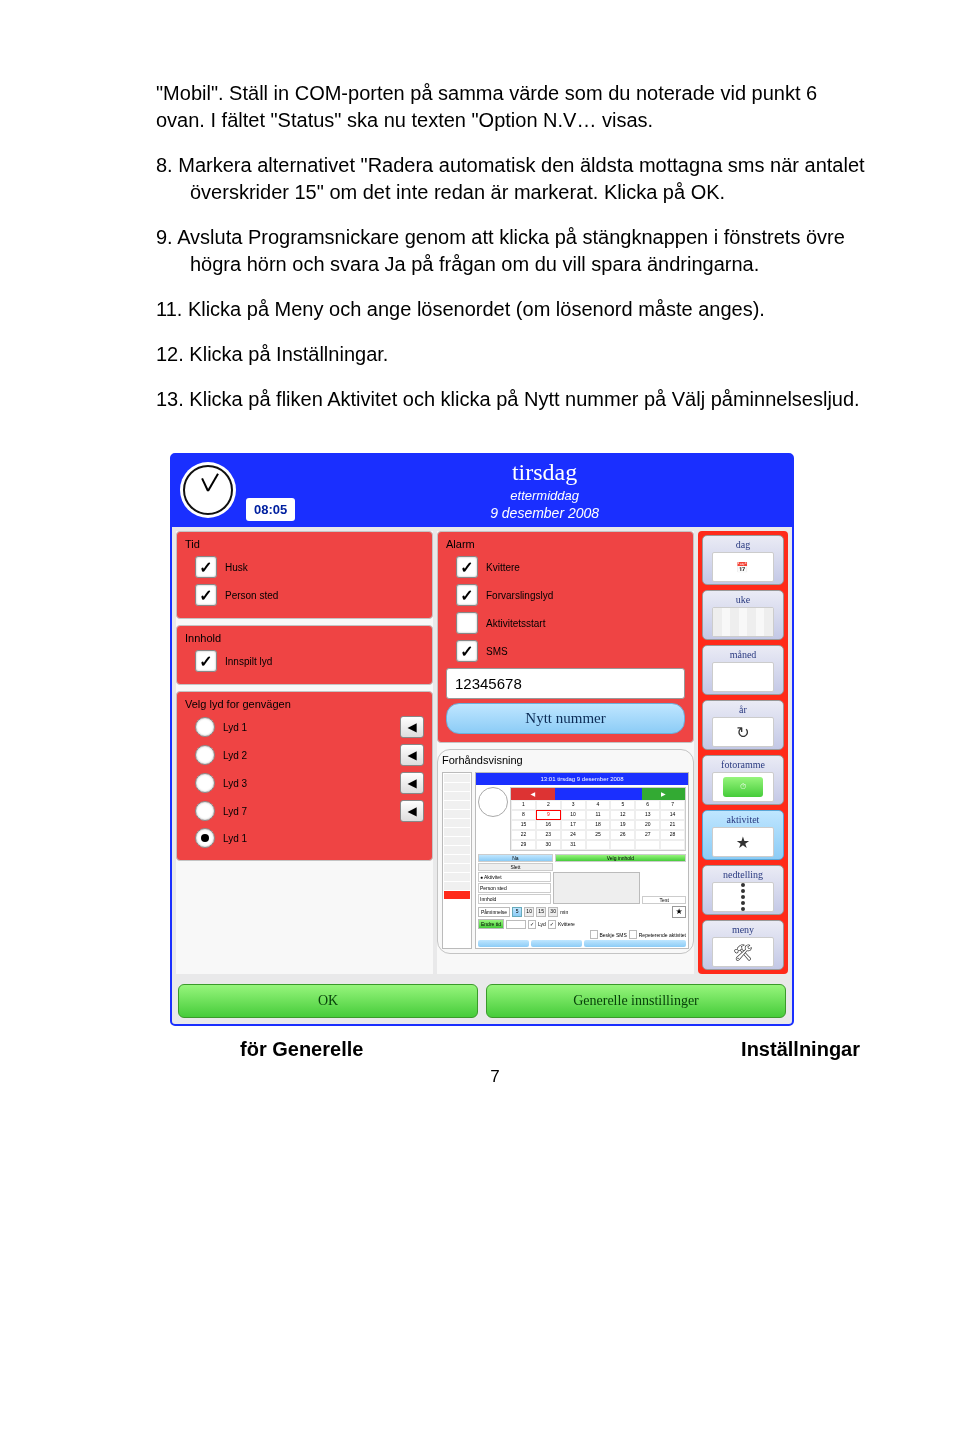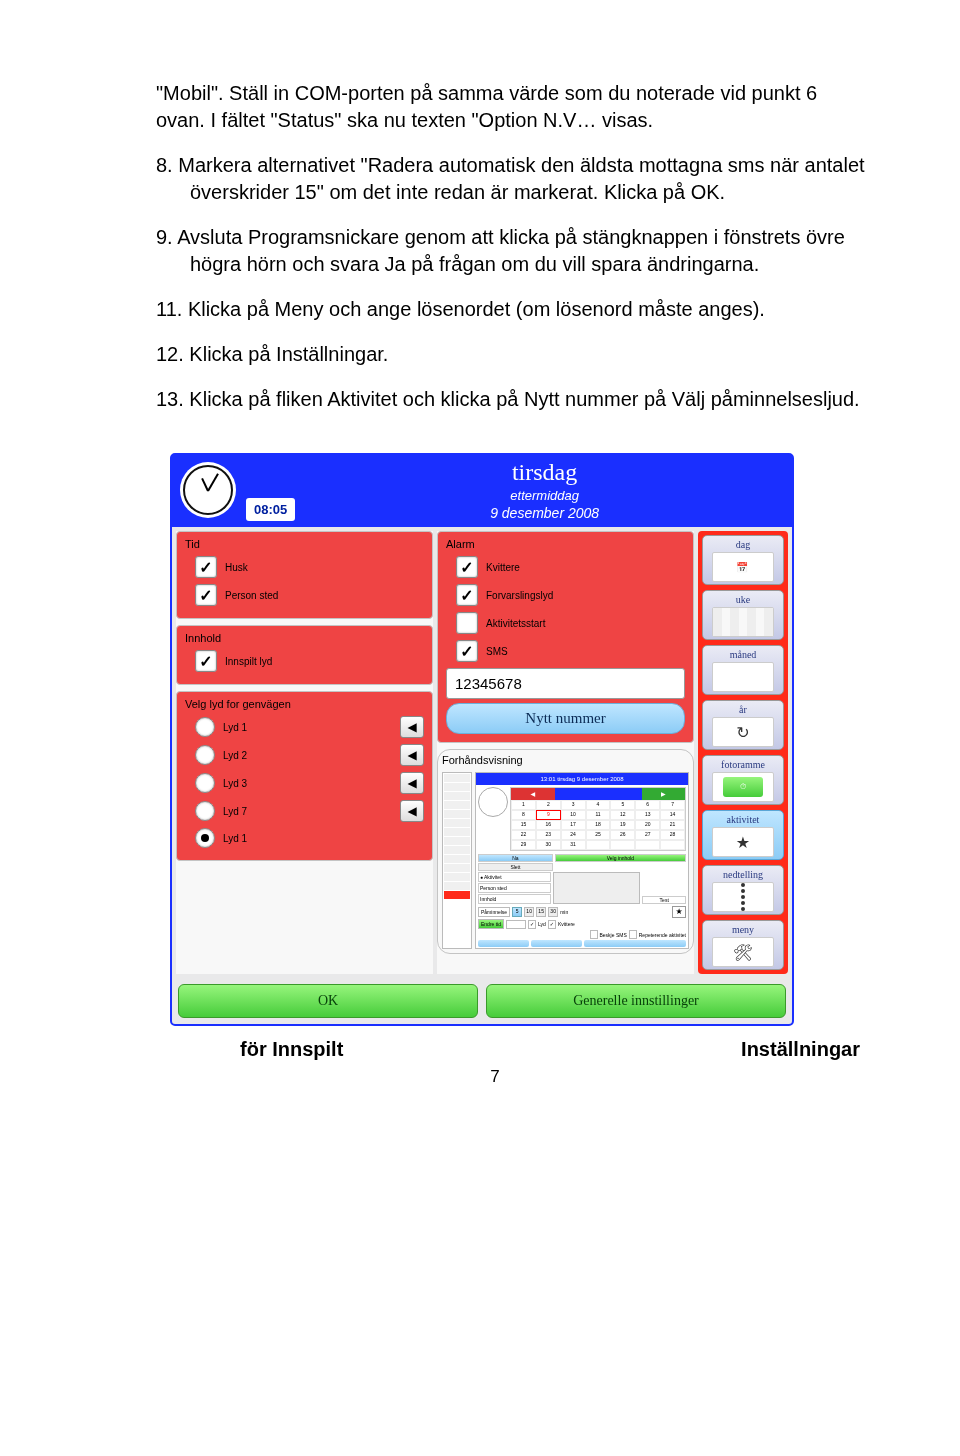--- a/index.html
+++ b/index.html
@@ -652,18 +652,18 @@
       </div>
 
       <div class="bottom-btns">
         <div class="green-btn">OK</div>
         <div class="green-btn">Generelle innstillinger</div>
       </div>
     </div>
   </div>
 
   <div class="footer-row">
-    <span>för Innspilt</span>
+    <span>för Generelle</span>
     <span>Inställningar</span>
   </div>
   <div class="page-num">7</div>
 
 </div>
 
 </body></html>

